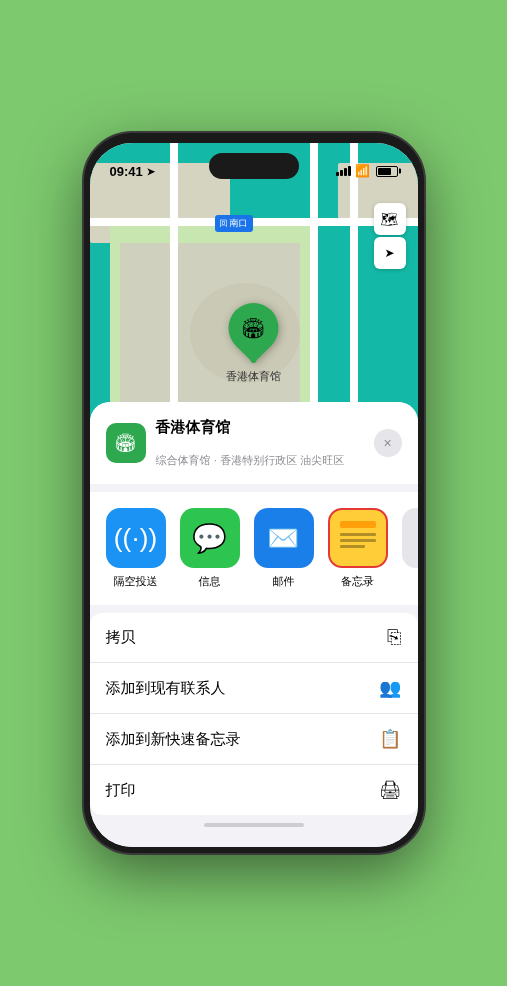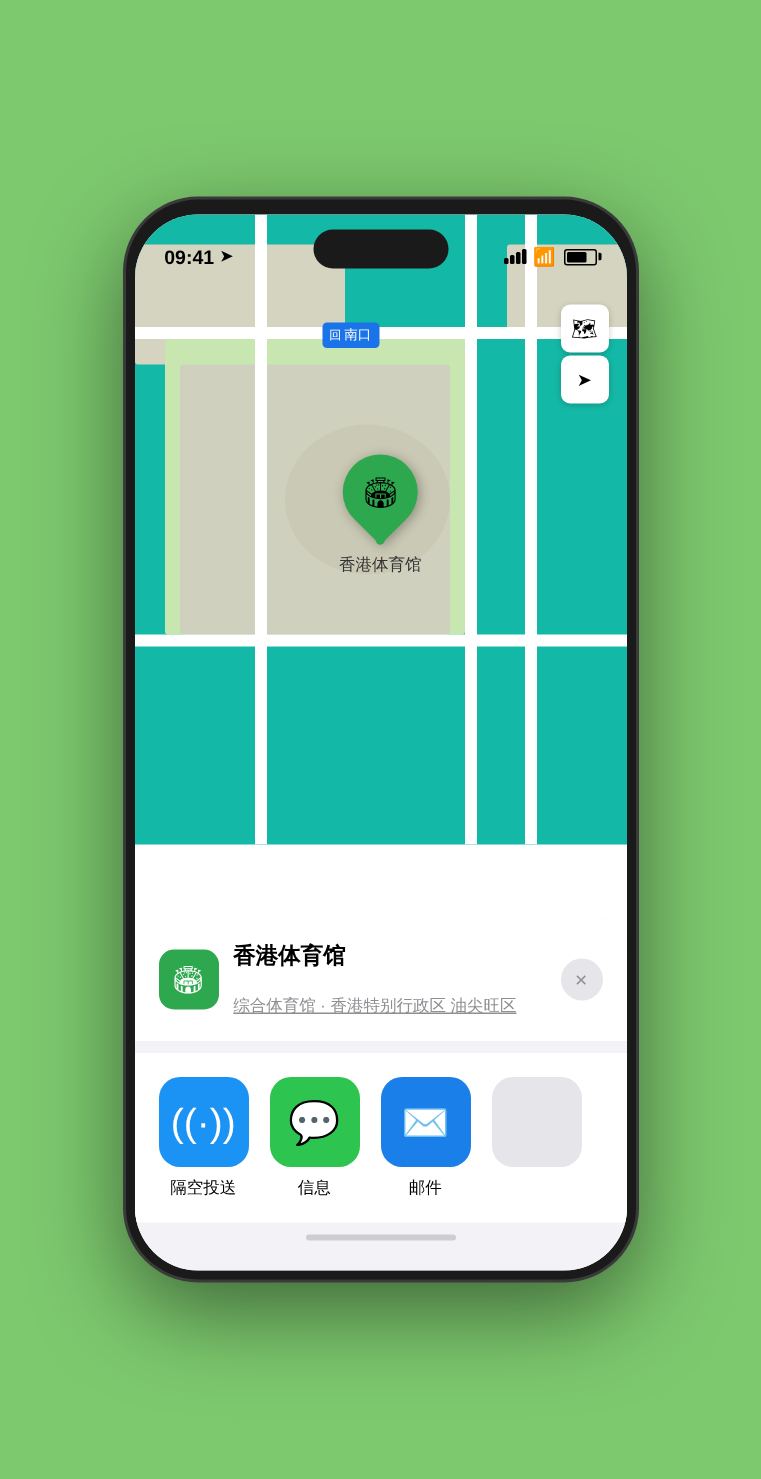--- a/index.html
+++ b/index.html
@@ -218,21 +218,20 @@
     .place-name {
       font-size: 15px;
       font-weight: 600;
       color: #000;
     }
 
     .place-subtitle {
       font-size: 11px;
       color: #8e8e93;
       margin-top: 16px;
-      text-decoration: underline;
     }
 
     .close-btn {
       width: 28px;
       height: 28px;
       background: #e5e5ea;
       border-radius: 50%;
       display: flex;
       align-items: center;
       justify-content: center;
@@ -453,36 +452,64 @@
           <span class="share-icon-label">信息</span>
         </div>
 
         <div class="share-item">
           <div class="share-icon-wrap mail">
             <span style="color:white;font-size:26px;">✉️</span>
           </div>
           <span class="share-icon-label">邮件</span>
         </div>
 
+        <div class="share-item">
+          <div class="share-icon-wrap notes">
+
+            <div style="width:46px;height:46px;background:#fecd38;border-radius:10px;display:flex;flex-direction:column;padding:6px 5px 4px;gap:3px;position:relative;">
+              <div style="height:7px;background:#ff9f0a;border-radius:2px;margin-bottom:2px;"></div>
+              <div style="height:3px;background:rgba(0,0,0,0.3);border-radius:1px;"></div>
+              <div style="height:3px;background:rgba(0,0,0,0.3);border-radius:1px;"></div>
+              <div style="height:3px;background:rgba(0,0,0,0.3);border-radius:1px;width:70%;"></div>
+            </div>
+          </div>
+          <span class="share-icon-label">备忘录</span>
+        </div>
 
         <div class="share-item">
           <div class="share-icon-wrap more" style="background:#e5e5ea;">
             
           </div>
 
         </div>
 
       </div>
 
       <div class="action-list">
 
-
-
-
-
+        <div class="action-item">
+          <span class="action-label">拷贝</span>
+          <span class="action-icon">⎘</span>
+        </div>
+
+
+        <div class="action-item">
+          <span class="action-label">添加到现有联系人</span>
+          <span class="action-icon">👥</span>
+        </div>
+
+        <div class="action-item">
+          <span class="action-label">添加到新快速备忘录</span>
+          <span class="action-icon">📋</span>
+        </div>
+
+        <div class="action-item">
+          <span class="action-label">打印</span>
+          <span class="action-icon">🖨</span>
+        </div>
 
       </div>
 
       <div style="height:4px;width:100px;background:#000;border-radius:4px;margin:4px auto 0;opacity:0.15;"></div>
 
     </div>
 
   </div>
 </div>
 

